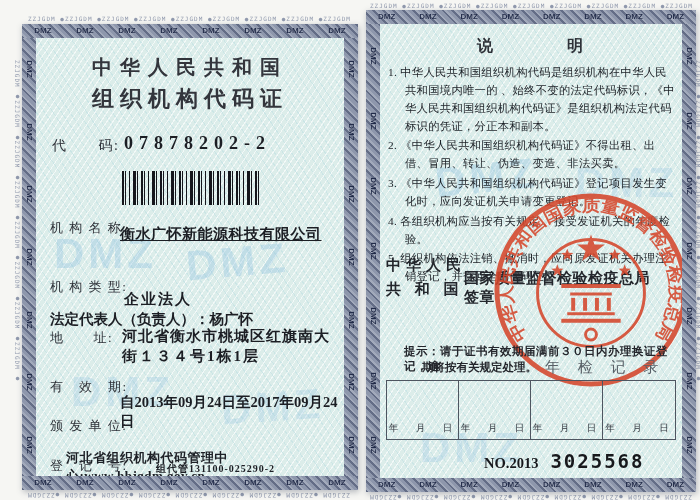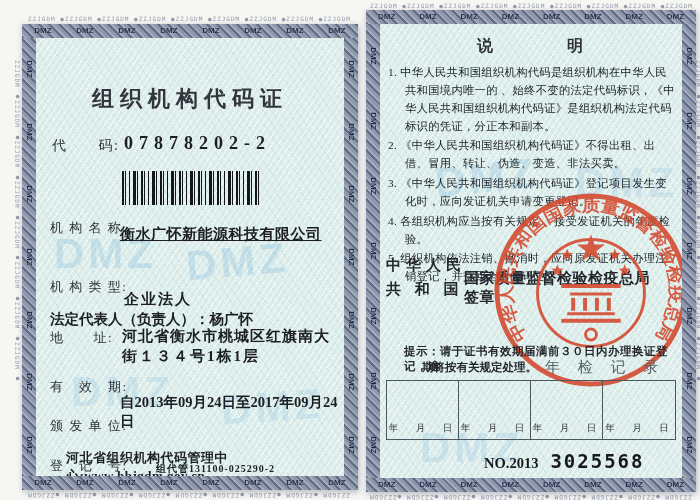--- a/index.html
+++ b/index.html
@@ -169,20 +169,21 @@
       <span>DMZ</span>
       <span>DMZ</span>
     </div>
 
   <div class="inner">
     <div class="watermark" style="left:18px;top:192px;">DMZ</div>
     <div class="watermark" style="left:150px;top:200px;transform:rotate(-5deg);">DMZ</div>
     <div class="watermark" style="left:35px;top:330px;color:rgba(128,184,221,.22);">DMZ</div>
     <div class="watermark" style="left:185px;top:345px;color:rgba(128,184,221,.22);transform:rotate(-4deg);">DMZ</div>
 
+    <div id="title1" class="abs title">中华人民共和国</div>
     <div id="title2" class="abs title">组织机构代码证</div>
 
     <div id="code-label" class="abs lbl">代　　码:</div>
     <div id="code-value" class="abs val">07878202-2</div>
     <div id="barcode" class="abs"></div>
 
     <div id="orgname-label" class="abs lbl">机 构 名 称:</div>
     <div id="orgname-value" class="abs val">衡水广怀新能源科技有限公司</div>
 
     <div id="orgtype-label" class="abs lbl">机 构 类 型:</div>

